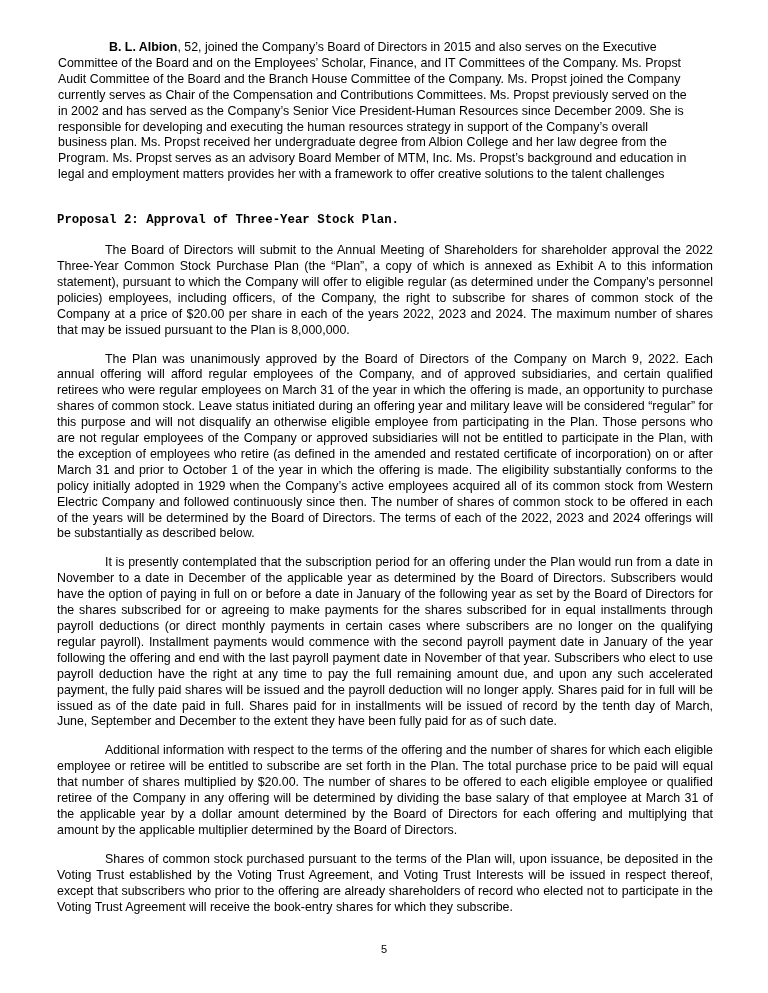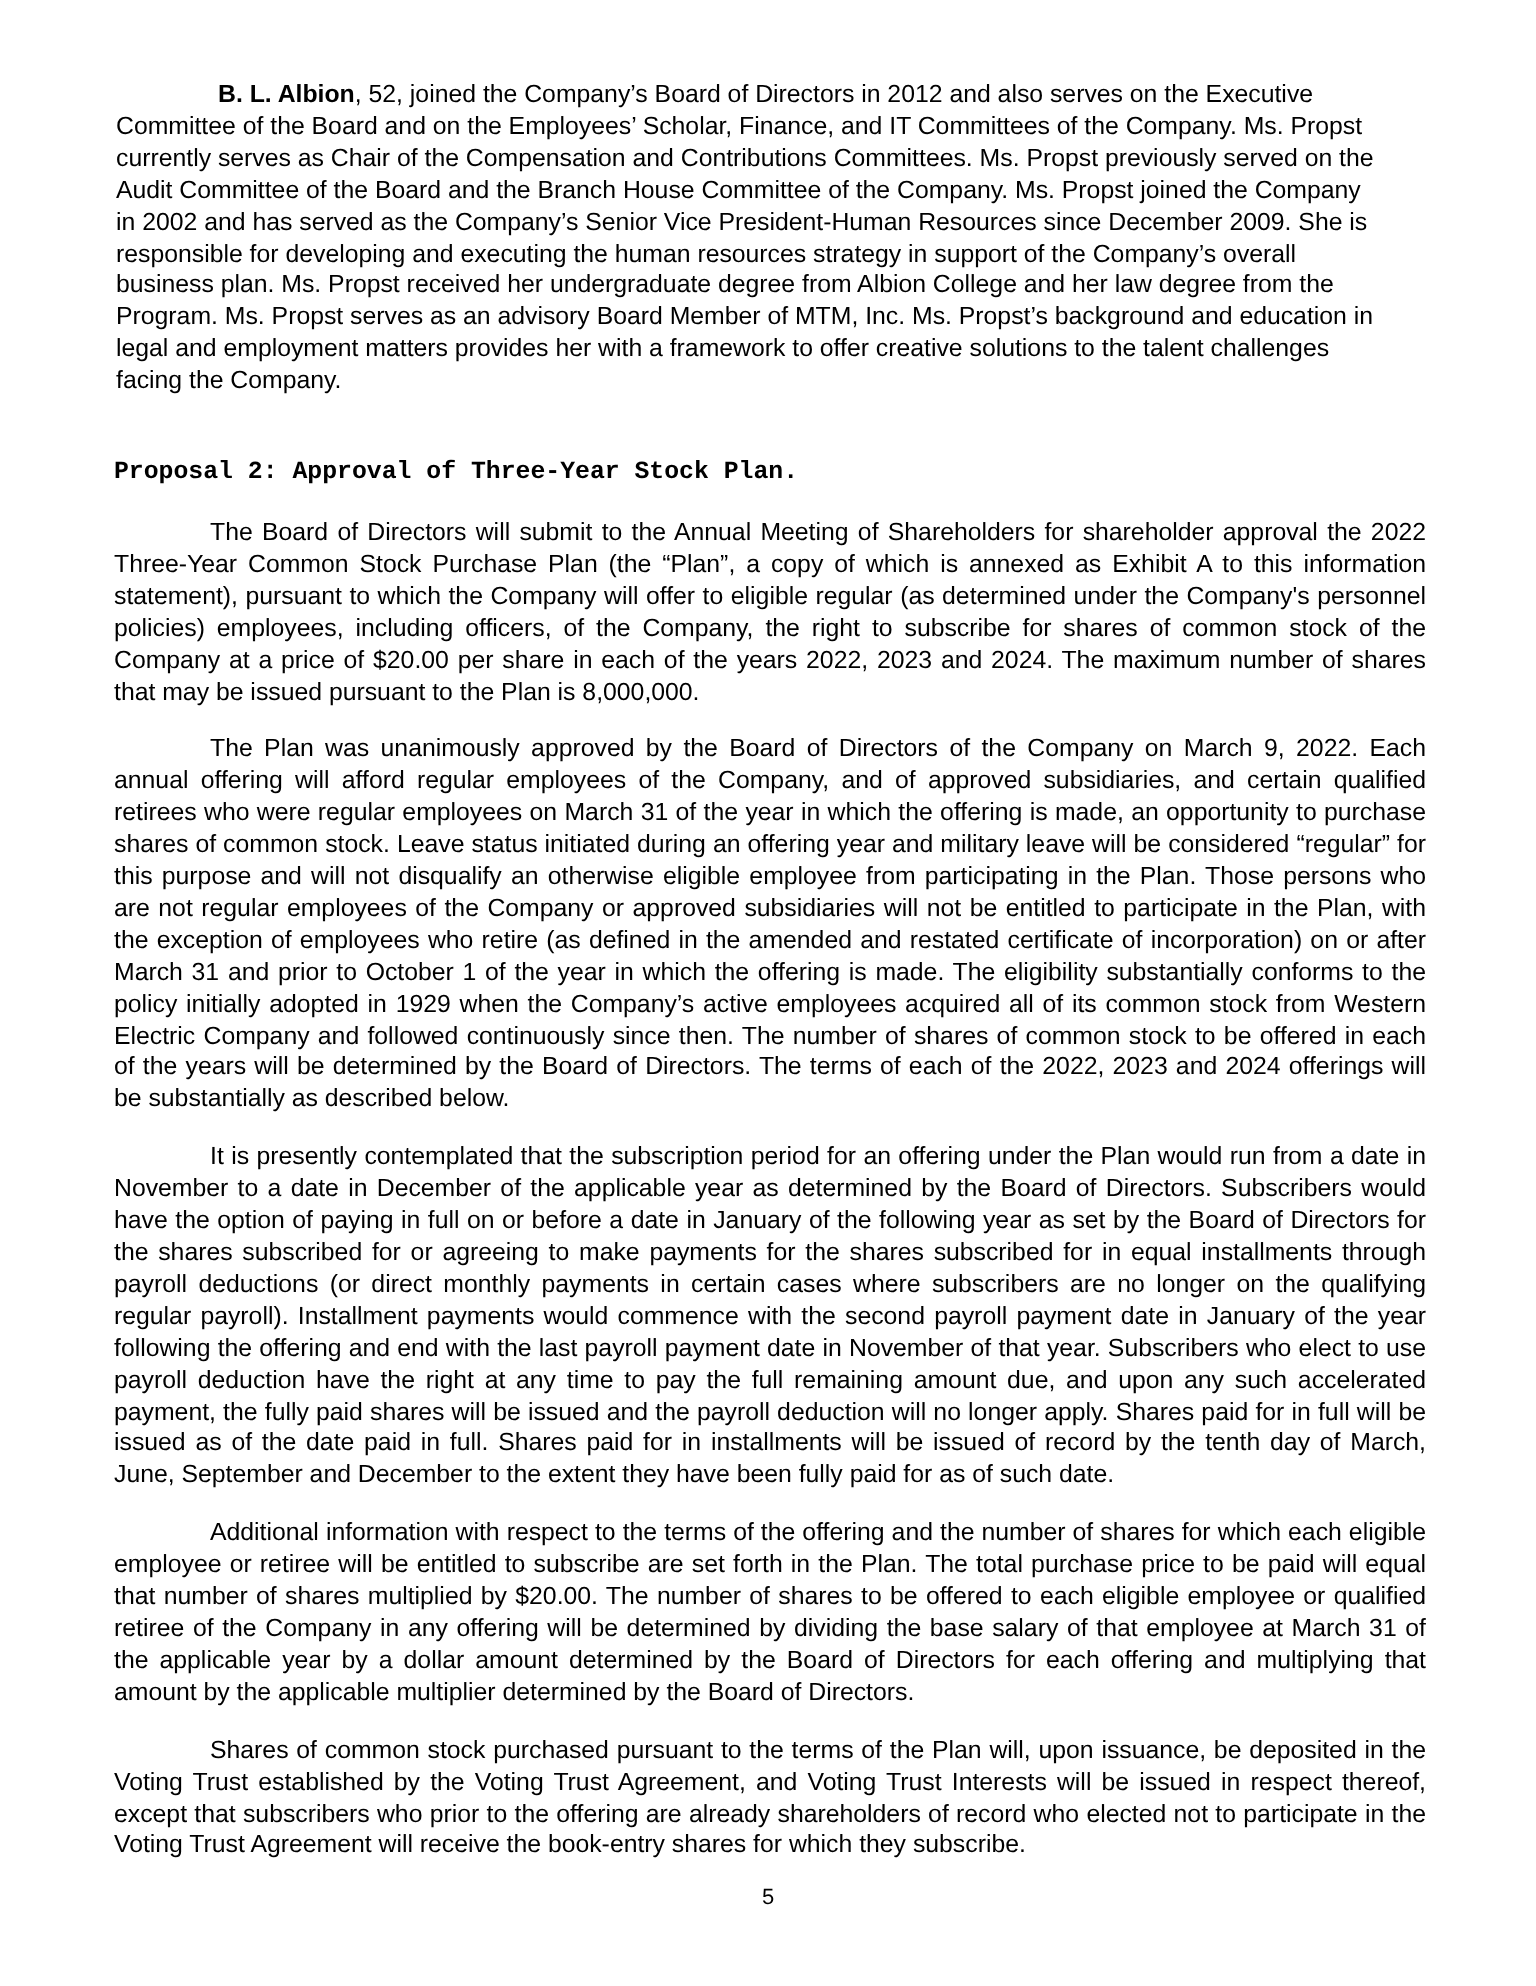--- a/index.html
+++ b/index.html
@@ -13,30 +13,29 @@
   .para { text-align: justify; margin: 13px 0 0 0; text-indent: 48px; }
   .para.first { margin-top: 14px; }
   .page-number { position: absolute; top: 943px; left: 0; width: 768px; text-align: center; font-size: 11px; }
   b { font-weight: bold; }
 </style>
 </head>
 <body>
 
 <div class="page">
   <div class="bio">
-    <span class="line indent"><b>B. L. Albion</b><span>, 52, joined the Company’s Board of Directors in 2012 and also serves on the Executive</span></span>
+    <span class="line indent"><b>B. L. Albion</b><span>, 52, joined the Company’s Board of Directors in 2015 and also serves on the Executive</span></span>
     <span class="line">Committee of the Board and on the Employees’ Scholar, Finance, and IT Committees of the Company. Ms. Propst</span>
+    <span class="line">Audit Committee of the Board and the Branch House Committee of the Company. Ms. Propst joined the Company</span>
     <span class="line">currently serves as Chair of the Compensation and Contributions Committees. Ms. Propst previously served on the</span>
-    <span class="line">Audit Committee of the Board and the Branch House Committee of the Company. Ms. Propst joined the Company</span>
     <span class="line">in 2002 and has served as the Company’s Senior Vice President-Human Resources since December 2009. She is</span>
     <span class="line">responsible for developing and executing the human resources strategy in support of the Company’s overall</span>
     <span class="line">business plan. Ms. Propst received her undergraduate degree from Albion College and her law degree from the</span>
     <span class="line">Program. Ms. Propst serves as an advisory Board Member of MTM, Inc.  Ms. Propst’s background and education in</span>
     <span class="line">legal and employment matters provides her with a framework to offer creative solutions to the talent challenges</span>
-    <span class="line">facing the Company.</span>
   </div>
 
   <p class="heading">Proposal 2:  Approval of Three-Year Stock Plan.</p>
 
   <p class="para first">The Board of Directors will submit to the Annual Meeting of Shareholders for shareholder approval the 2022 Three-Year Common Stock Purchase Plan (the “Plan”, a copy of which is annexed as Exhibit A to this information statement), pursuant to which the Company will offer to eligible regular (as determined under the Company's personnel policies) employees, including officers, of the Company, the right to subscribe for shares of common stock of the Company at a price of $20.00 per share in each of the years 2022, 2023 and 2024.  The maximum number of shares that may be issued pursuant to the Plan is 8,000,000.</p>
   <p class="para">The Plan was unanimously approved by the Board of Directors of the Company on March 9, 2022.  Each annual offering will afford regular employees of the Company, and of approved subsidiaries, and certain qualified retirees who were regular employees on March 31 of the year in which the offering is made, an opportunity to purchase shares of common stock.  Leave status initiated during an offering year and military leave will be considered “regular” for this purpose and will not disqualify an otherwise eligible employee from participating in the Plan. Those persons who are not regular employees of the Company or approved subsidiaries will not be entitled to participate in the Plan, with the exception of employees who retire (as defined in the amended and restated certificate of incorporation) on or after March 31 and prior to October 1 of the year in which the offering is made.  The eligibility substantially conforms to the policy initially adopted in 1929 when the Company’s active employees acquired all of its common stock from Western Electric Company and followed continuously since then.  The number of shares of common stock to be offered in each of the years will be determined by the Board of Directors.  The terms of each of the 2022, 2023 and 2024 offerings will be substantially as described below.</p>
   <p class="para">It is presently contemplated that the subscription period for an offering under the Plan would run from a date in November to a date in December of the applicable year as determined by the Board of Directors.  Subscribers would have the option of paying in full on or before a date in January of the following year as set by the Board of Directors for the shares subscribed for or agreeing to make payments for the shares subscribed for in equal installments through payroll deductions (or direct monthly payments in certain cases where subscribers are no longer on the qualifying regular payroll).  Installment payments would commence with the second payroll payment date in January of the year following the offering and end with the last payroll payment date in November of that year.  Subscribers who elect to use payroll deduction have the right at any time to pay the full remaining amount due, and upon any such accelerated payment, the fully paid shares will be issued and the payroll deduction will no longer apply.  Shares paid for in full will be issued as of the date paid in full.  Shares paid for in installments will be issued of record by the tenth day of March, June, September and December to the extent they have been fully paid for as of such date.</p>
   <p class="para">Additional information with respect to the terms of the offering and the number of shares for which each eligible employee or retiree will be entitled to subscribe are set forth in the Plan.  The total purchase price to be paid will equal that number of shares multiplied by $20.00.  The number of shares to be offered to each eligible employee or qualified retiree of the Company in any offering will be determined by dividing the base salary of that employee at March 31 of the applicable year by a dollar amount determined by the Board of Directors for each offering and multiplying that amount by the applicable multiplier determined by the Board of Directors.</p>
   <p class="para">Shares of common stock purchased pursuant to the terms of the Plan will, upon issuance, be deposited in the Voting Trust established by the Voting Trust Agreement, and Voting Trust Interests will be issued in respect thereof, except that subscribers who prior to the offering are already shareholders of record who elected not to participate in the Voting Trust Agreement will receive the book-entry shares for which they subscribe.</p>
 </div>

